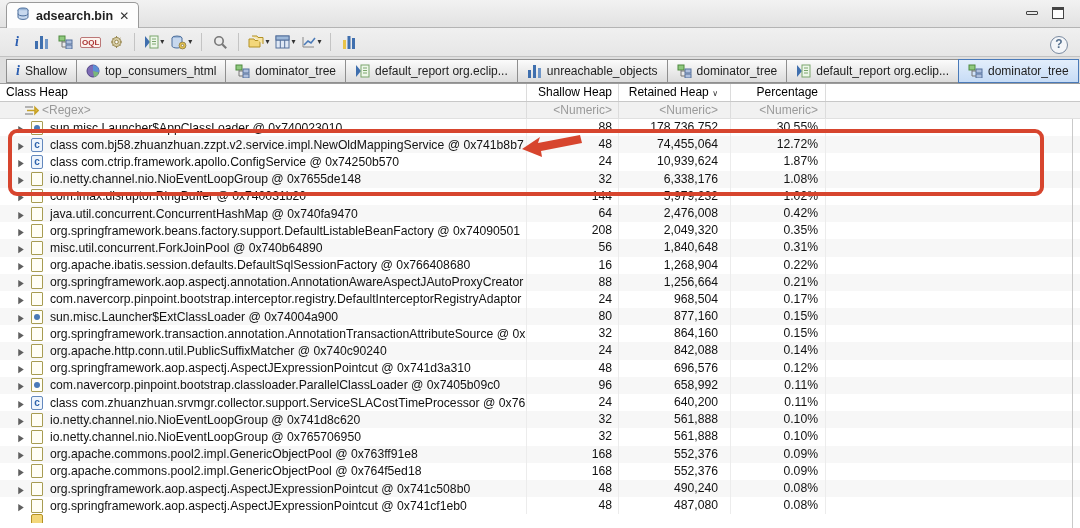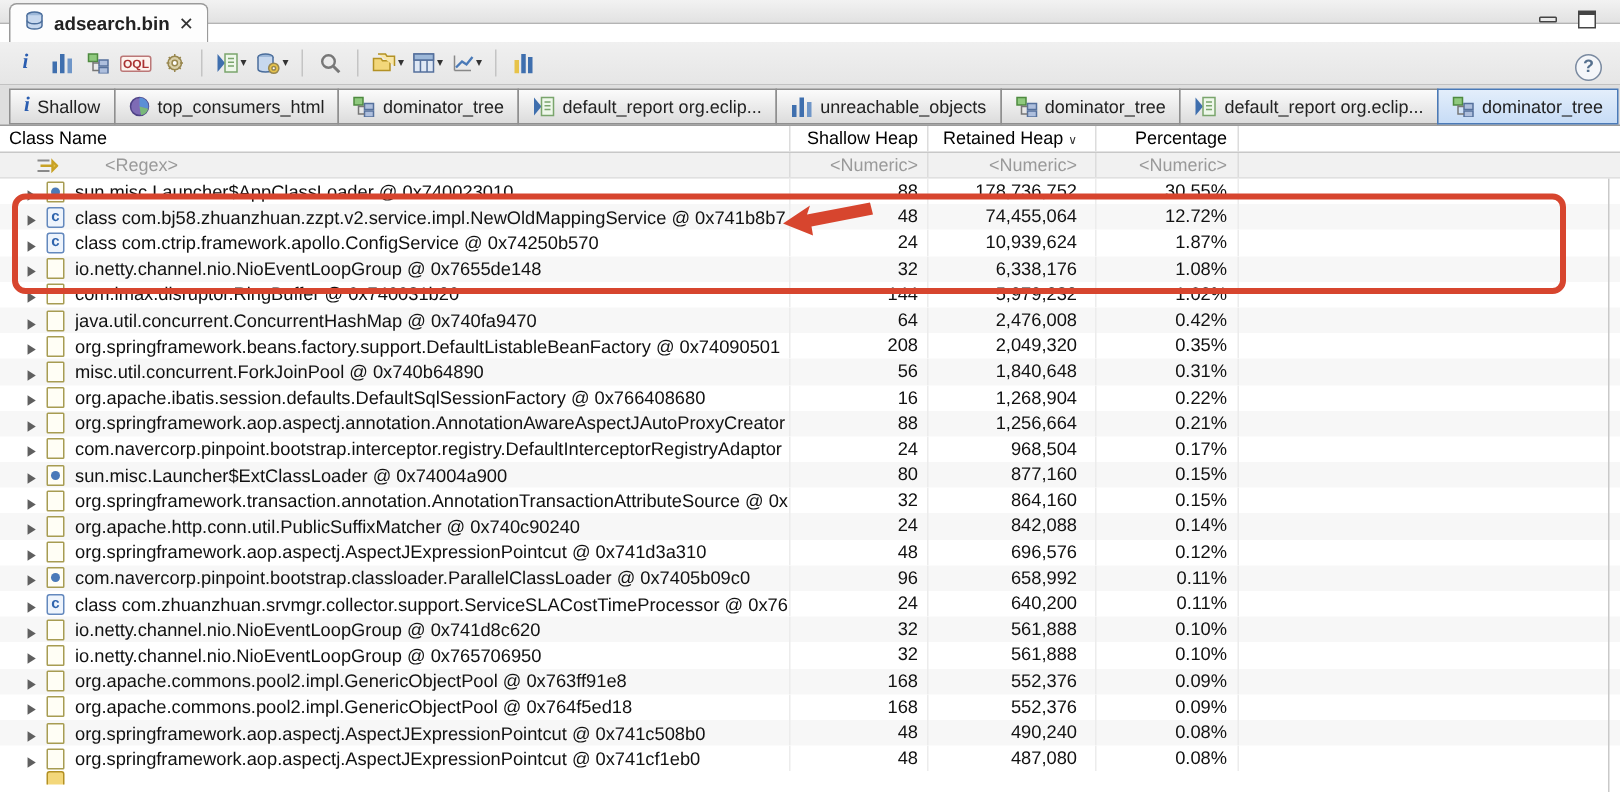--- a/index.html
+++ b/index.html
@@ -1,21 +1,21 @@
 <!DOCTYPE html>
 <html><head>
 <meta charset="utf-8">
 <style>
   * { margin:0; padding:0; box-sizing:border-box; }
   html,body { width:1080px; height:528px; overflow:hidden; background:#fff;
     font-family:"Liberation Sans","DejaVu Sans",sans-serif; }
   .app { position:relative; width:1080px; height:528px; background:#fff; font-size:12px; color:#1a1a1a; }
 
   
-  .editor-tabbar { position:absolute; left:0; top:0; width:1080px; height:16px;
+  .editor-tabbar { position:absolute; left:0; top:0; width:1080px; height:28px;
     background:linear-gradient(#f2f2f2,#e2e2e2); border-bottom:1px solid #b4b4b4; }
   .editor-tab { position:absolute; left:6px; top:2px; height:26px; padding:0 9px;
     background:#fdfdfd; border:1px solid #9a9a9a; border-bottom:none;
     border-radius:5px 5px 0 0; display:flex; align-items:center; gap:6px; }
   .editor-tab .lbl { font-weight:bold; font-size:12.5px; color:#222; }
   .win-btns { position:absolute; right:14px; top:7px; display:flex; gap:12px; }
   .win-btn { width:14px; height:12px; cursor:pointer; }
   .min-glyph { width:12px; height:4px; margin-top:4px; border:1px solid #444; background:#e9e9e9; border-radius:1px; }
   .max-glyph { width:12px; height:12px; border:1px solid #444; border-top:3px solid #444; background:#fdfdfd; }
 
@@ -295,40 +295,40 @@
             <rect x="8" y="10" width="6" height="4" fill="#aebfdd" stroke="#55709c"></rect>
             <path d="M4 6v6h4M4 7h4" stroke="#777" fill="none"></path>
           </svg>
         </span>
         <span>dominator_tree</span>
       </div>
     </div>
 
   <div class="table-area">
     <div class="thead">
-      <div class="th" style="left:6px;">Class Name</div>
+      <div class="th" style="left:6px;">Class Heap</div>
       <div class="th right" style="left:526px;width:86px;">Shallow Heap</div>
       <div class="th right" style="left:618px;width:100px;">
         <span>Retained Heap</span> <span class="sort-chev">∨</span>
       </div>
       <div class="th right" style="left:730px;width:88px;">Percentage</div>
       <div class="col-sep" style="left:526px;"></div>
       <div class="col-sep" style="left:618px;"></div>
       <div class="col-sep" style="left:730px;"></div>
       <div class="col-sep" style="left:825px;"></div>
     </div>
     <div class="tfilter">
       <span class="tf" style="left:24px;width:16px;">
         <svg width="15" height="13" viewBox="0 0 15 13" style="margin-top:2px;">
           <path d="M1 3h8" stroke="#8a8a8a" stroke-width="1.2"></path>
           <path d="M1 10h8" stroke="#8a8a8a" stroke-width="1.2"></path>
           <path d="M3 6.5h8M11 3.5l3 3-3 3z" stroke="#c8a226" stroke-width="1.6" fill="#e7c34a"></path>
         </svg>
       </span>
-      <span class="tf" style="left:42px;margin-left:28px;">&lt;Regex&gt;</span>
+      <span class="tf" style="left:42px;">&lt;Regex&gt;</span>
       <span class="tf right" style="left:526px;width:86px;">&lt;Numeric&gt;</span>
       <span class="tf right" style="left:618px;width:100px;">&lt;Numeric&gt;</span>
       <span class="tf right" style="left:730px;width:88px;">&lt;Numeric&gt;</span>
       <div class="col-sep" style="left:526px;"></div>
       <div class="col-sep" style="left:618px;"></div>
       <div class="col-sep" style="left:730px;"></div>
       <div class="col-sep" style="left:825px;"></div>
     </div>
     <div class="tbody" id="tbody">
         <div class="trow">

